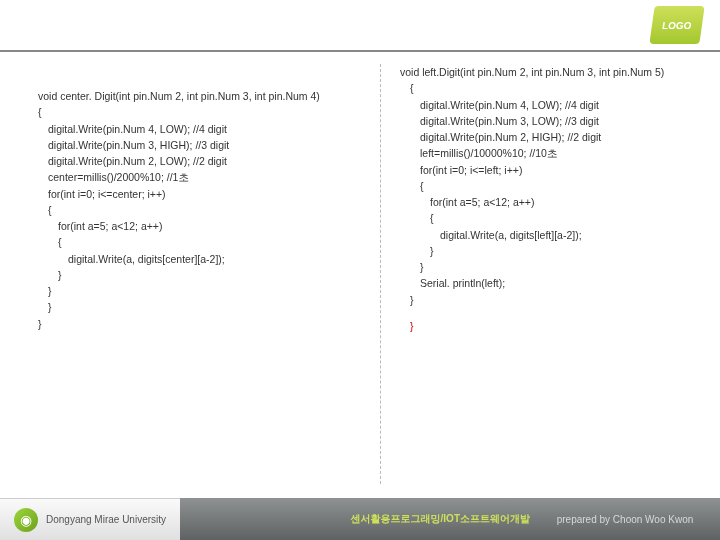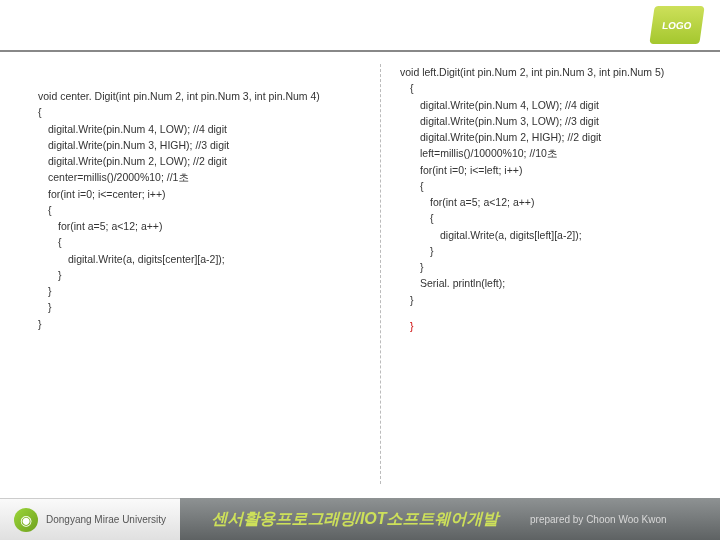--- a/index.html
+++ b/index.html
@@ -14,22 +14,22 @@
 .col.right { left: 400px; top: 12px; width: 300px; }
 .col .ind1 { padding-left: 10px; }
 .col .ind2 { padding-left: 20px; }
 .col .ind3 { padding-left: 30px; }
 .col .ind4 { padding-left: 40px; }
 .red { color: #c00; }
 .divider { position: absolute; left: 380px; top: 12px; border-left: 1px dashed #bbb; height: 420px; }
 .footer { position: absolute; bottom: 0; left: 0; right: 0; height: 42px; display: flex; align-items: stretch; }
 .footer .uni { width: 180px; background: linear-gradient(to bottom, #fafafa, #e0e0e0); display: flex; align-items: center; padding-left: 14px; font-size: 10px; color: #555; border-top: 1px solid #ccc; }
 .footer .uni-icon { width: 24px; height: 24px; border-radius: 50%; background: linear-gradient(135deg, #9bd63a, #6fa01e); margin-right: 8px; display: flex; align-items: center; justify-content: center; color: #fff; font-size: 14px; }
-.footer .mid { flex: 1; background: linear-gradient(to bottom, #8e9293, #5e6263); display: flex; align-items: center; justify-content: center; color: #cde05a; font-size: 16px; font-weight: bold; font-style: italic; }
-.footer .prep { width: 190px; background: linear-gradient(to bottom, #8e9293, #5e6263); display: flex; align-items: center; color: #d8d8d8; font-size: 10px; }
+.footer .mid { flex: 1; background: linear-gradient(to bottom, #8e9293, #5e6263); display: flex; align-items: center; justify-content: flex-end; color: #cde05a; font-size: 10px; font-weight: bold; }
+.footer .prep { width: 190px; background: linear-gradient(to bottom, #8e9293, #5e6263); display: flex; align-items: center; justify-content: center; color: #d8d8d8; font-size: 10px; }
 </style>
 </head>
 <body>
 
 <div class="header">
   <div class="logo-badge">
       <span>LOGO</span>
     </div>
 </div>
 

